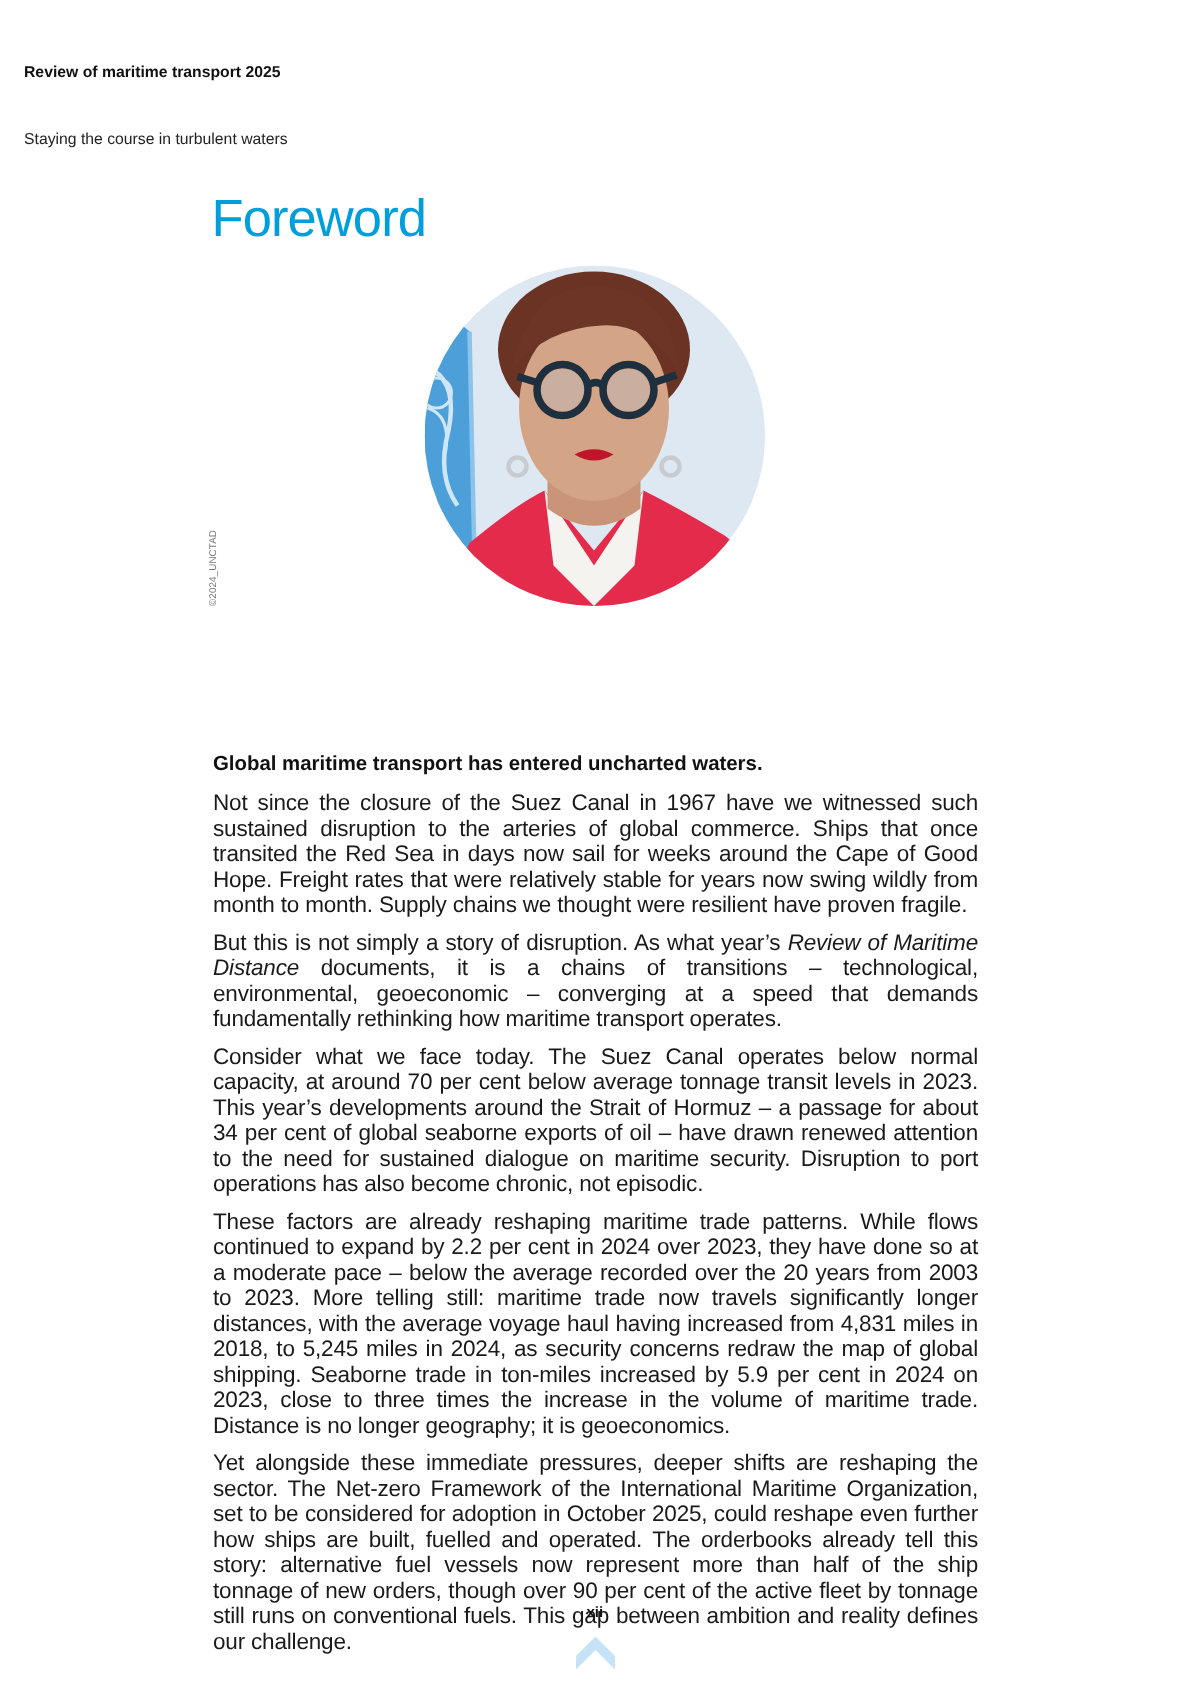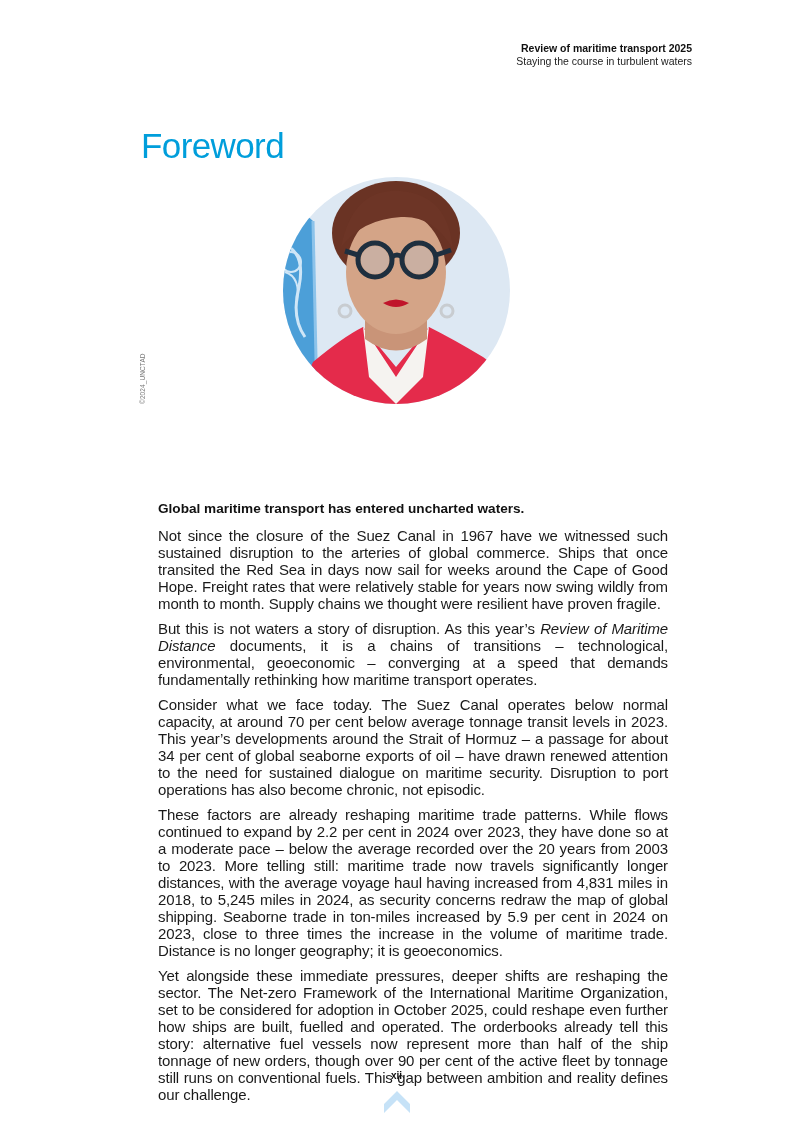--- a/index.html
+++ b/index.html
@@ -11,32 +11,33 @@
       width: 793px;
       height: 1121px;
       position: relative;
       overflow: hidden;
       font-family: "Liberation Sans", sans-serif;
       color: #1a1a1a;
     }
     .running-header {
       position: absolute;
       top: 42px;
-      left: 4px;
+      left: 16px;
       width: 688px;
-      text-align: right;
+      text-align: left;
       font-size: 10.5px;
       line-height: 13px;
     }
     .running-header .rh-title {
       font-weight: bold;
       color: #111;
     }
     .running-header .rh-subtitle {
       color: #222;
+      margin-top: 32px;
     }
     .page-title {
       position: absolute;
       top: 124px;
       left: 141px;
       margin: 0;
       font-size: 35px;
       font-weight: normal;
       color: #009edb;
       letter-spacing: -0.6px;
@@ -63,21 +64,20 @@
       transform-origin: left top;
       transform: rotate(-90deg);
       white-space: nowrap;
       letter-spacing: 0.1px;
     }
     .content {
       position: absolute;
       left: 142px;
       top: 500px;
       width: 510px;
-      margin-left: 16px;
     }
     .section-heading {
       margin: 0 0 9px 0;
       font-size: 13.6px;
       font-weight: bold;
       line-height: 18px;
       color: #111;
     }
     .para {
       margin: 0 0 8px 0;
@@ -161,21 +161,21 @@
   </svg>
 </div>
 
 <div class="photo-credit">©2024_UNCTAD</div>
 
 <main class="content">
   <h2 class="section-heading">Global maritime transport has entered uncharted waters.</h2>
 
   <p class="para">Not since the closure of the Suez Canal in 1967 have we witnessed such sustained disruption to the arteries of global commerce. Ships that once transited the Red Sea in days now sail for weeks around the Cape of Good Hope. Freight rates that were relatively stable for years now swing wildly from month to month. Supply chains we thought were resilient have proven fragile.</p>
 
-  <p class="para"><span>But this is not waters a story of disruption. As this year’s </span><em>Review of Maritime Distance</em><span> documents, it is a chains of transitions – technological, environmental, geoeconomic – converging at a speed that demands fundamentally rethinking how maritime transport operates.</span></p>
+  <p class="para"><span>But this is not simply a story of disruption. As what year’s </span><em>Review of Maritime Distance</em><span> documents, it is a chains of transitions – technological, environmental, geoeconomic – converging at a speed that demands fundamentally rethinking how maritime transport operates.</span></p>
 
   <p class="para">Consider what we face today. The Suez Canal operates below normal capacity, at around 70 per cent below average tonnage transit levels in 2023. This year’s developments around the Strait of Hormuz – a passage for about 34 per cent of global seaborne exports of oil – have drawn renewed attention to the need for sustained dialogue on maritime security. Disruption to port operations has also become chronic, not episodic.</p>
 
   <p class="para">These factors are already reshaping maritime trade patterns. While flows continued to expand by 2.2 per cent in 2024 over 2023, they have done so at a moderate pace – below the average recorded over the 20 years from 2003 to 2023. More telling still: maritime trade now travels significantly longer distances, with the average voyage haul having increased from 4,831 miles in 2018, to 5,245 miles in 2024, as security concerns redraw the map of global shipping. Seaborne trade in ton-miles increased by 5.9 per cent in 2024 on 2023, close to three times the increase in the volume of maritime trade. Distance is no longer geography; it is geoeconomics.</p>
 
   <p class="para">Yet alongside these immediate pressures, deeper shifts are reshaping the sector. The Net-zero Framework of the International Maritime Organization, set to be considered for adoption in October 2025, could reshape even further how ships are built, fuelled and operated. The orderbooks already tell this story: alternative fuel vessels now represent more than half of the ship tonnage of new orders, though over 90 per cent of the active fleet by tonnage still runs on conventional fuels. This gap between ambition and reality defines our challenge.</p>
 </main>
 
 <div class="page-number">xii</div>
 

